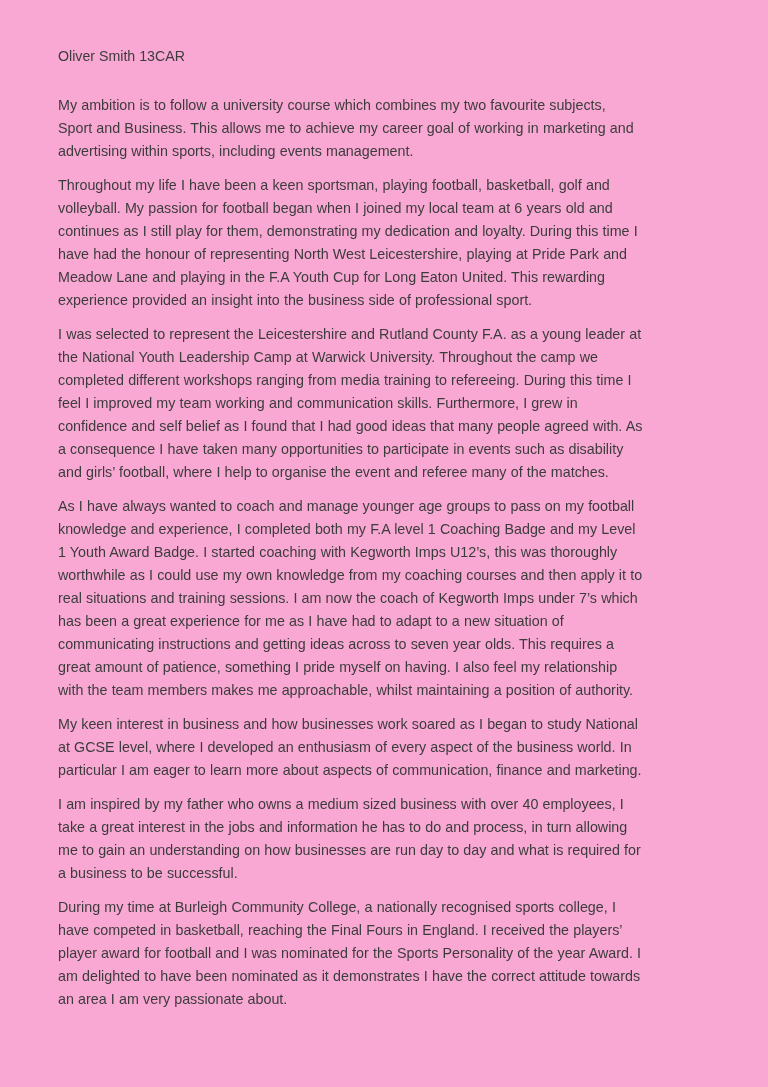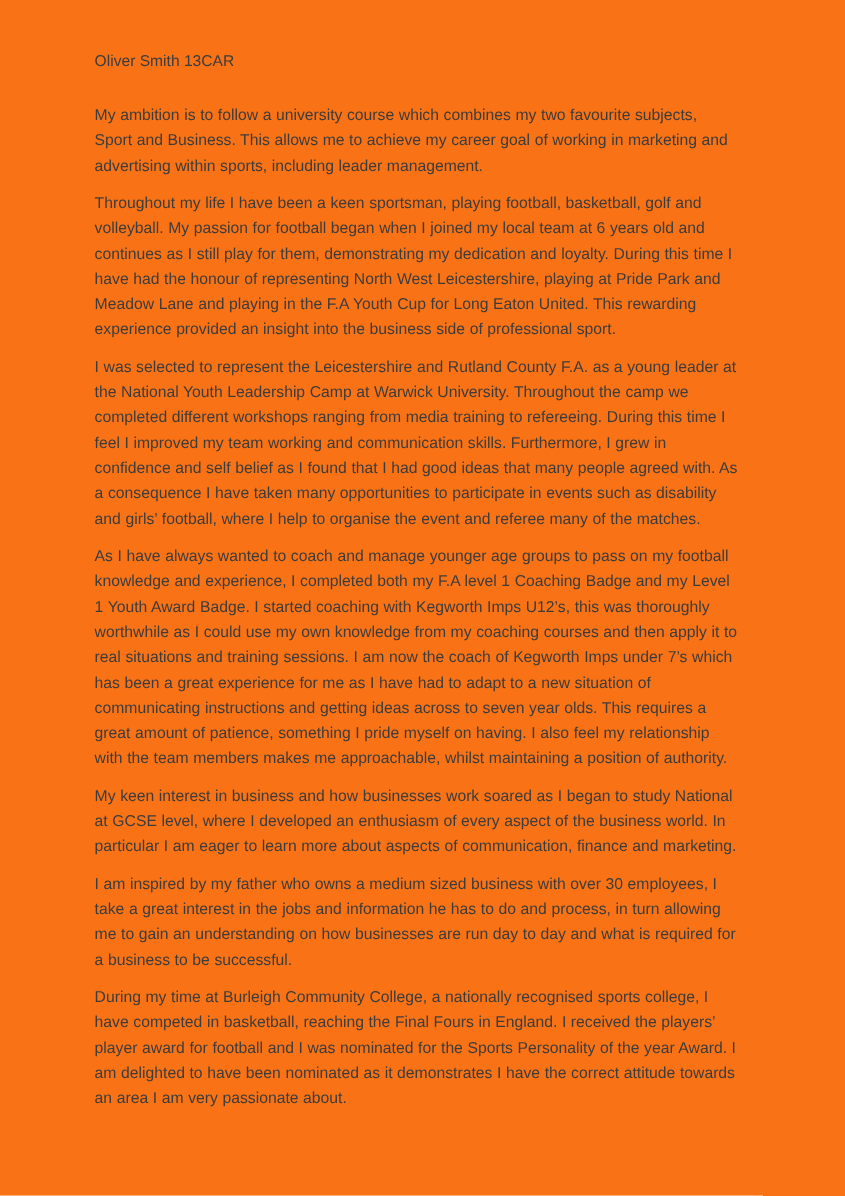--- a/index.html
+++ b/index.html
@@ -4,23 +4,23 @@
 <style>
   html, body {
     margin: 0;
     padding: 0;
     background: #ffffff;
   }
   .page {
     position: relative;
     width: 768px;
     height: 1087px;
-    background: #f97316;
+    background: #f9a8d4;
     box-sizing: border-box;
-    padding: 45px 90px 0 86px;
+    padding: 45px 90px 0 58px;
     font-family: "Liberation Sans", "DejaVu Sans", sans-serif;
     color: #3c3c3c;
     overflow: hidden;
   }
   .doc-header {
     font-size: 14.2px;
     line-height: 23px;
     margin: 0 0 26px 0;
   }
   .doc-body {
@@ -33,21 +33,21 @@
     text-align: left;
     word-spacing: 0.2px;
   }
 </style>
 </head>
 <body>
 
 <div class="page">
   <div class="doc-header">Oliver Smith 13CAR</div>
   <div class="doc-body">
-    <p>My ambition is to follow a university course which combines my two favourite subjects, Sport and Business. This allows me to achieve my career goal of working in marketing and advertising within sports, including leader management.</p>
+    <p>My ambition is to follow a university course which combines my two favourite subjects, Sport and Business. This allows me to achieve my career goal of working in marketing and advertising within sports, including events management.</p>
     <p>Throughout my life I have been a keen sportsman, playing football, basketball, golf and volleyball. My passion for football began when I joined my local team at 6 years old and continues as I still play for them, demonstrating my dedication and loyalty. During this time I have had the honour of representing North West Leicestershire, playing at Pride Park and Meadow Lane and playing in the F.A Youth Cup for Long Eaton United. This rewarding experience provided an insight into the business side of professional sport.</p>
     <p>I was selected to represent the Leicestershire and Rutland County F.A. as a young leader at the National Youth Leadership Camp at Warwick University. Throughout the camp we completed different workshops ranging from media training to refereeing. During this time I feel I improved my team working and communication skills. Furthermore, I grew in confidence and self belief as I found that I had good ideas that many people agreed with. As a consequence I have taken many opportunities to participate in events such as disability and girls’ football, where I help to organise the event and referee many of the matches.</p>
     <p>As I have always wanted to coach and manage younger age groups to pass on my football knowledge and experience, I completed both my F.A level 1 Coaching Badge and my Level 1 Youth Award Badge. I started coaching with Kegworth Imps U12’s, this was thoroughly worthwhile as I could use my own knowledge from my coaching courses and then apply it to real situations and training sessions. I am now the coach of Kegworth Imps under 7’s which has been a great experience for me as I have had to adapt to a new situation of communicating instructions and getting ideas across to seven year olds. This requires a great amount of patience, something I pride myself on having. I also feel my relationship with the team members makes me approachable, whilst maintaining a position of authority.</p>
     <p>My keen interest in business and how businesses work soared as I began to study National at GCSE level, where I developed an enthusiasm of every aspect of the business world. In particular I am eager to learn more about aspects of communication, finance and marketing.</p>
-    <p>I am inspired by my father who owns a medium sized business with over 30 employees, I take a great interest in the jobs and information he has to do and process, in turn allowing me to gain an understanding on how businesses are run day to day and what is required for a business to be successful.</p>
+    <p>I am inspired by my father who owns a medium sized business with over 40 employees, I take a great interest in the jobs and information he has to do and process, in turn allowing me to gain an understanding on how businesses are run day to day and what is required for a business to be successful.</p>
     <p>During my time at Burleigh Community College, a nationally recognised sports college, I have competed in basketball, reaching the Final Fours in England. I received the players’ player award for football and I was nominated for the Sports Personality of the year Award. I am delighted to have been nominated as it demonstrates I have the correct attitude towards an area I am very passionate about.</p>
   </div>
 </div>
 
 </body></html>

